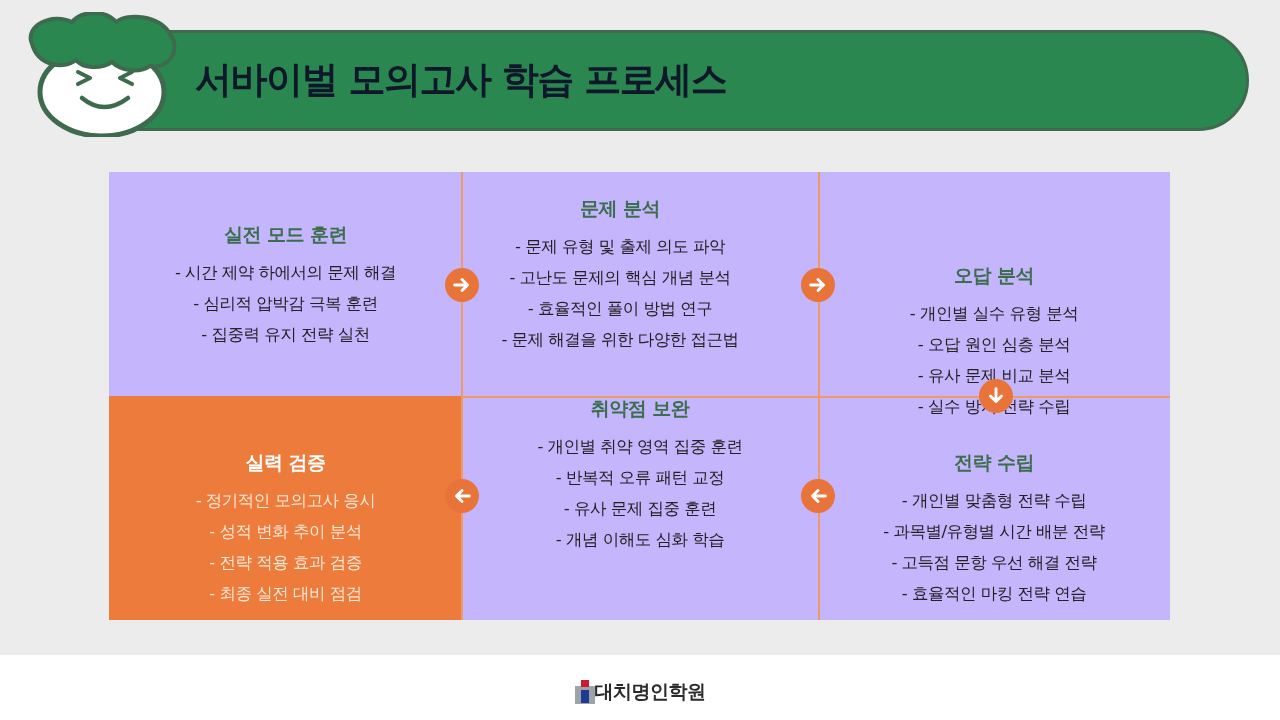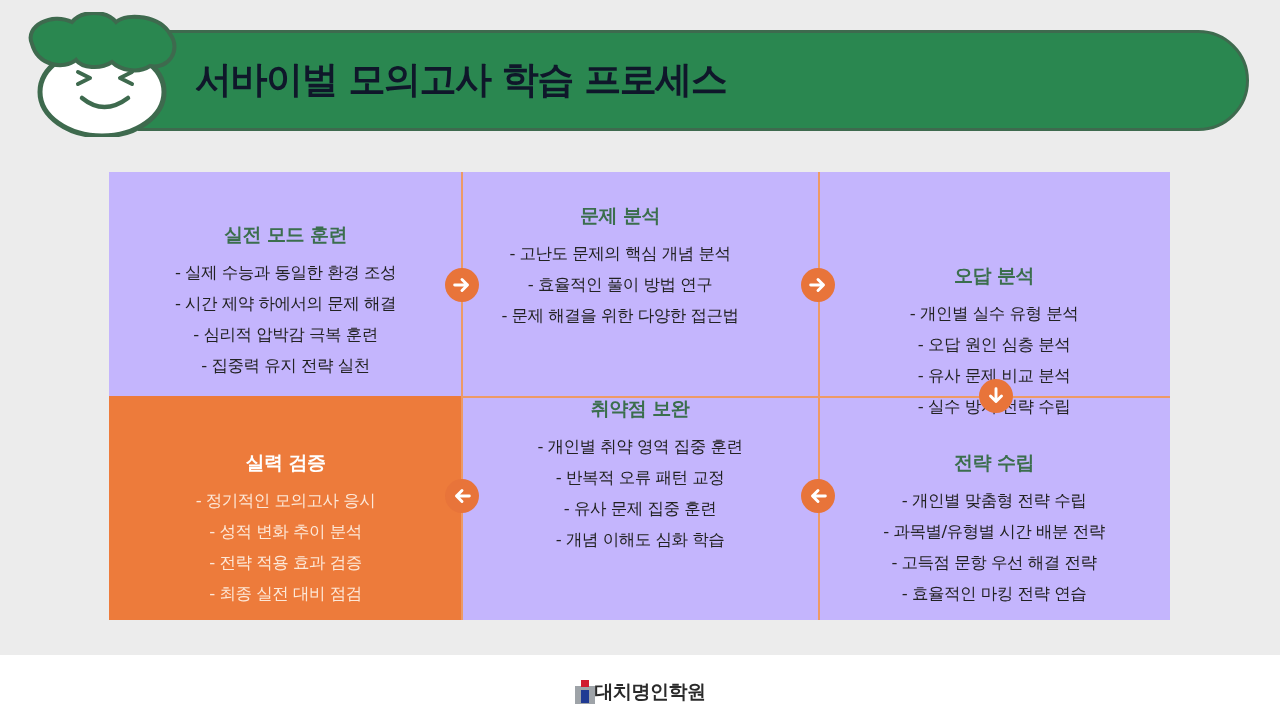--- a/index.html
+++ b/index.html
@@ -63,28 +63,28 @@
     <path d="M58 60 L70 66 L58 72" fill="none" stroke="#3e6a4e" stroke-width="4" stroke-linecap="round" stroke-linejoin="round"></path>
     <path d="M112 60 L100 66 L112 72" fill="none" stroke="#3e6a4e" stroke-width="4" stroke-linecap="round" stroke-linejoin="round"></path>
     <path d="M62 86 Q84 104 108 86" fill="none" stroke="#3e6a4e" stroke-width="4.5" stroke-linecap="round"></path>
   </svg>
   <div class="banner-title">서바이벌 모의고사 학습 프로세스</div>
 
   <div class="grid">
 
     <div class="cell" style="left:0; top:0; width:353px; height:224px; padding-top:50px;">
       <div class="cell-title">실전 모드 훈련</div>
-      <div class="cell-item">- 실제 수능과 동일한 환경 조성</div>
       <div class="cell-item">- 시간 제약 하에서의 문제 해결</div>
       <div class="cell-item">- 심리적 압박감 극복 훈련</div>
       <div class="cell-item">- 집중력 유지 전략 실천</div>
     </div>
 
-    <div class="cell" style="left:353px; top:0; width:316px; height:224px; padding-top:31px;">
+    <div class="cell" style="left:353px; top:0; width:316px; height:224px; padding-top:24px;">
       <div class="cell-title">문제 분석</div>
+      <div class="cell-item">- 문제 유형 및 출제 의도 파악</div>
       <div class="cell-item">- 고난도 문제의 핵심 개념 분석</div>
       <div class="cell-item">- 효율적인 풀이 방법 연구</div>
       <div class="cell-item">- 문제 해결을 위한 다양한 접근법</div>
     </div>
 
     <div class="cell" style="left:709px; top:16px; width:352px; height:224px; padding-top:75px;">
       <div class="cell-title">오답 분석</div>
       <div class="cell-item">- 개인별 실수 유형 분석</div>
       <div class="cell-item">- 오답 원인 심층 분석</div>
       <div class="cell-item">- 유사 문제 비교 분석</div>

